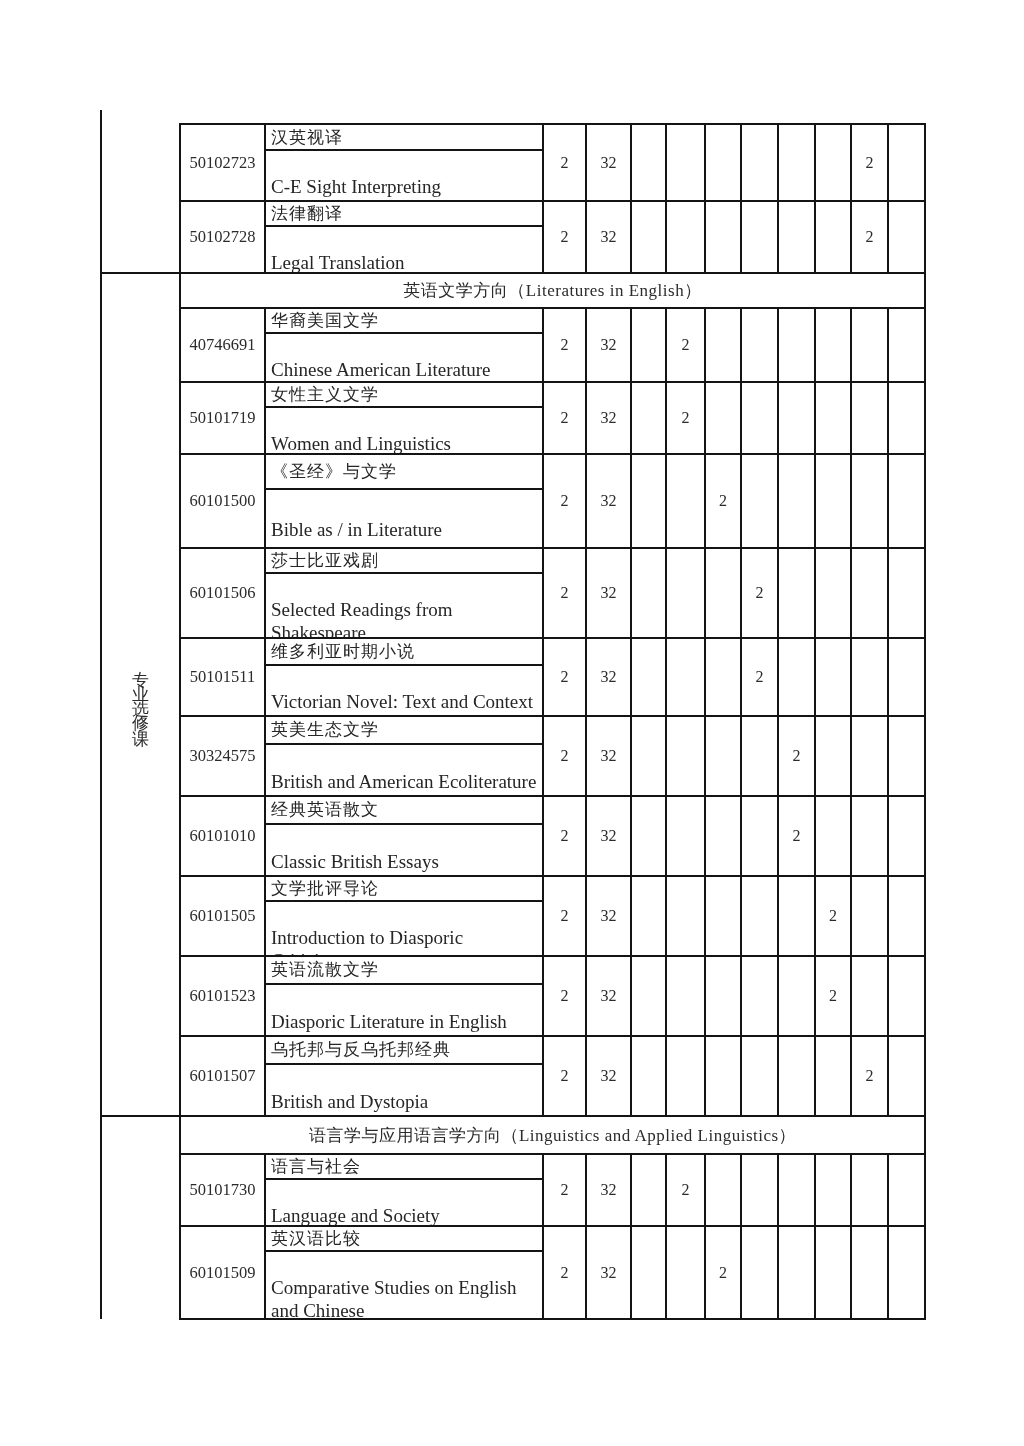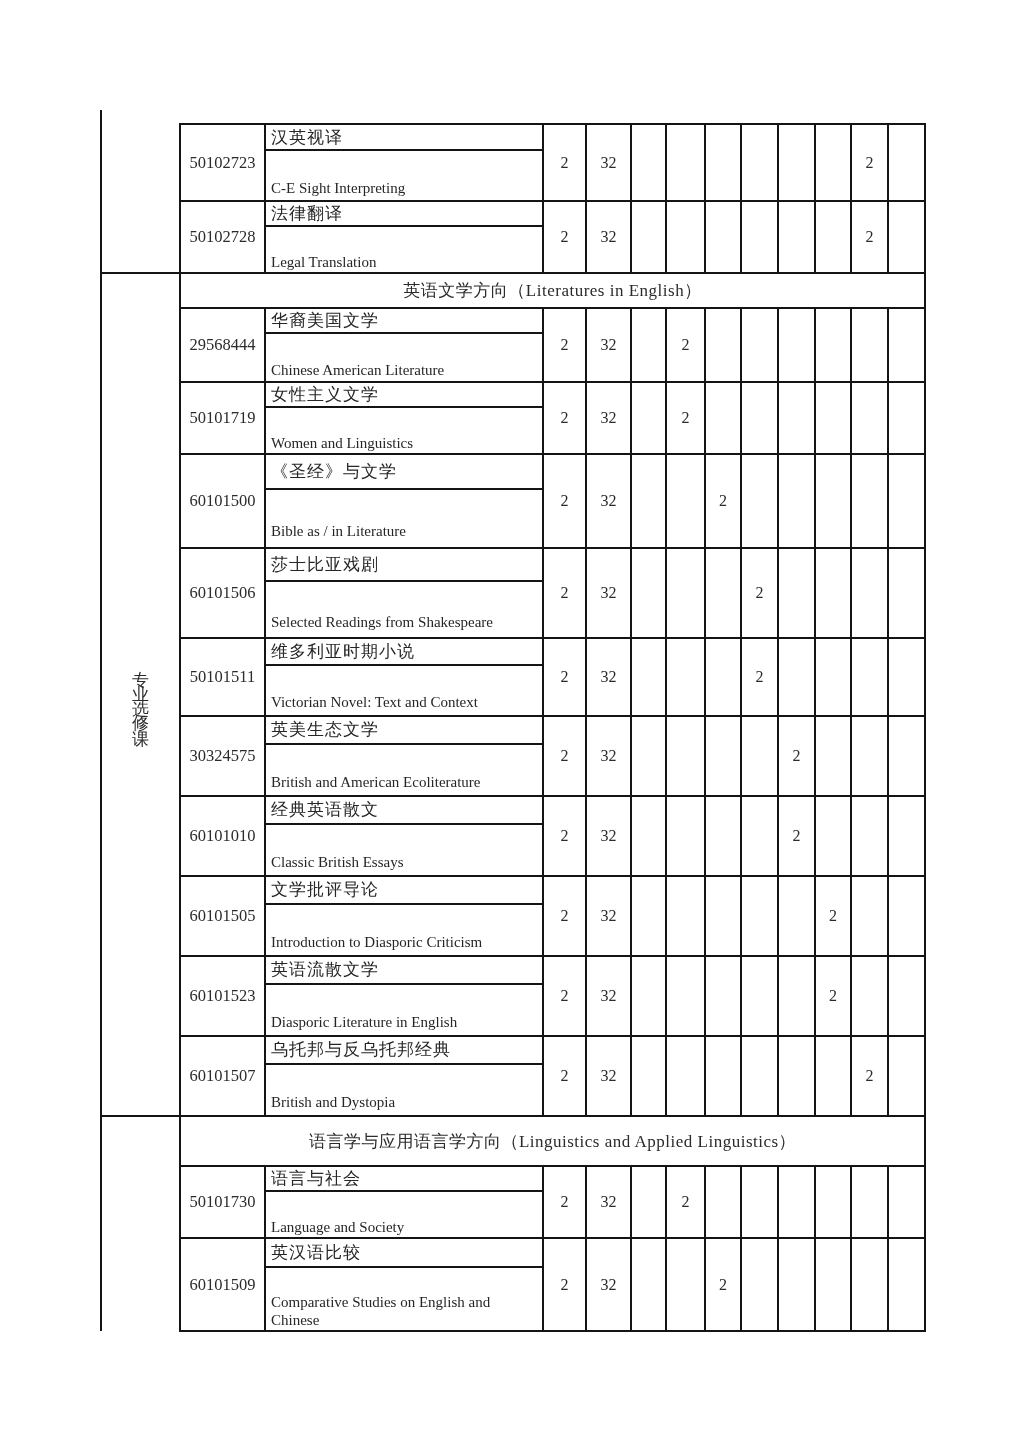--- a/index.html
+++ b/index.html
@@ -23,21 +23,21 @@
     font-size:17px;letter-spacing:15px;line-height:1;color:#2b2b2b;
   }
   td.code{font-size:16.5px;color:#2b2b2b;margin-left:32px;}
   td.name{position:relative;}
   .ni{position:absolute;inset:0;display:flex;flex-direction:column;text-align:left;gap:24px;}
   .cn{
     flex:1.08;display:flex;align-items:center;padding:0 5px;
     font-size:17px;letter-spacing:1px;border-bottom:2px solid #141414;
     font-family:"Liberation Serif","DejaVu Sans",serif;white-space:nowrap;
   }
-  .en{flex:1;display:flex;align-items:center;padding:1px 5px;font-size:15px;line-height:1.2;}
+  .en{flex:1;display:flex;align-items:center;padding:1px 5px;font-size:19px;line-height:1.2;}
   td.sect{
     font-size:17px;letter-spacing:.5px;color:#2b2b2b;
     font-family:Liberation Serif, serif;
   }
   td.num,td.sem{font-size:16px;color:#2b2b2b;}
 </style>
 </head>
 <body>
 
 <div class="stub"></div>
@@ -103,21 +103,21 @@
   </tr>
 
   <tr style="height:35px">
     <td class="cat" rowspan="11">
       <div class="vlabel">专业选修课</div>
     </td>
     <td class="sect" colspan="12">英语文学方向（Literatures in English）</td>
   </tr>
 
   <tr style="height:74px">
-    <td class="code">29568444</td>
+    <td class="code">40746691</td>
     <td class="name">
             <div class="ni">
       <div class="cn">华裔美国文学</div>
       <div class="en">Chinese American Literature</div>
     </div>
           </td>
     <td class="num">2</td>
     <td class="num">32</td>
     <td class="sem"></td>
     <td class="sem">2</td>
@@ -302,21 +302,21 @@
     <td class="sem"></td>
     <td class="sem"></td>
     <td class="sem"></td>
     <td class="sem"></td>
     <td class="sem"></td>
     <td class="sem"></td>
     <td class="sem">2</td>
     <td class="sem"></td>
   </tr>
 
-  <tr style="height:50px">
+  <tr style="height:38px">
     <td class="cat cat-c" rowspan="3"></td>
     <td class="sect" colspan="12">语言学与应用语言学方向（Linguistics and Applied Linguistics）</td>
   </tr>
 
   <tr style="height:72px">
     <td class="code">50101730</td>
     <td class="name">
             <div class="ni">
       <div class="cn">语言与社会</div>
       <div class="en">Language and Society</div>

